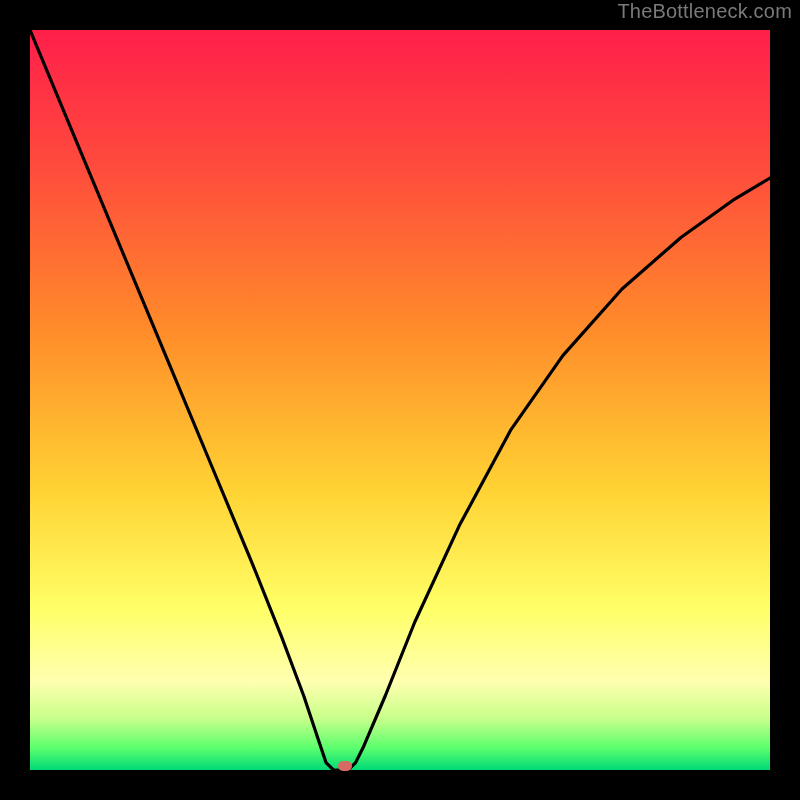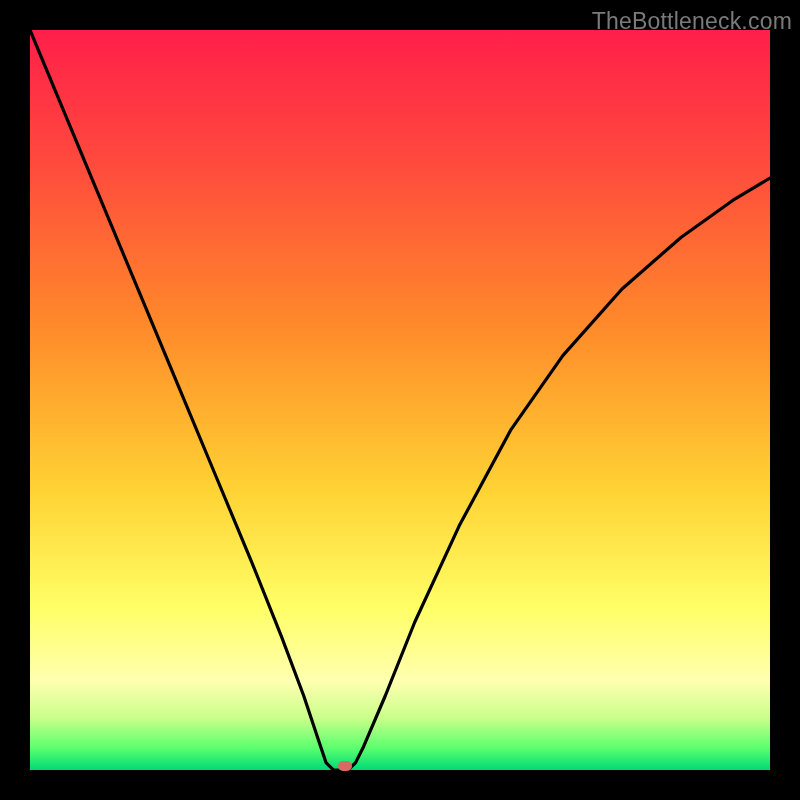--- a/index.html
+++ b/index.html
@@ -49,24 +49,24 @@
   .marker {
     position: absolute;
     width: 14px;
     height: 10px;
     border-radius: 5px;
     background: #d76a63;
     transform: translate(-50%, -50%);
   }
   .watermark {
     position: absolute;
-    top: 8px;
+    top: 0;
     right: 8px;
     color: #7a7a7a;
-    font-size: 23px;
+    font-size: 20px;
     font-weight: 500;
     letter-spacing: 0.2px;
     user-select: none;
   }
 </style>
 </head>
 <body>
 
 <div class="watermark">TheBottleneck.com</div>
 

